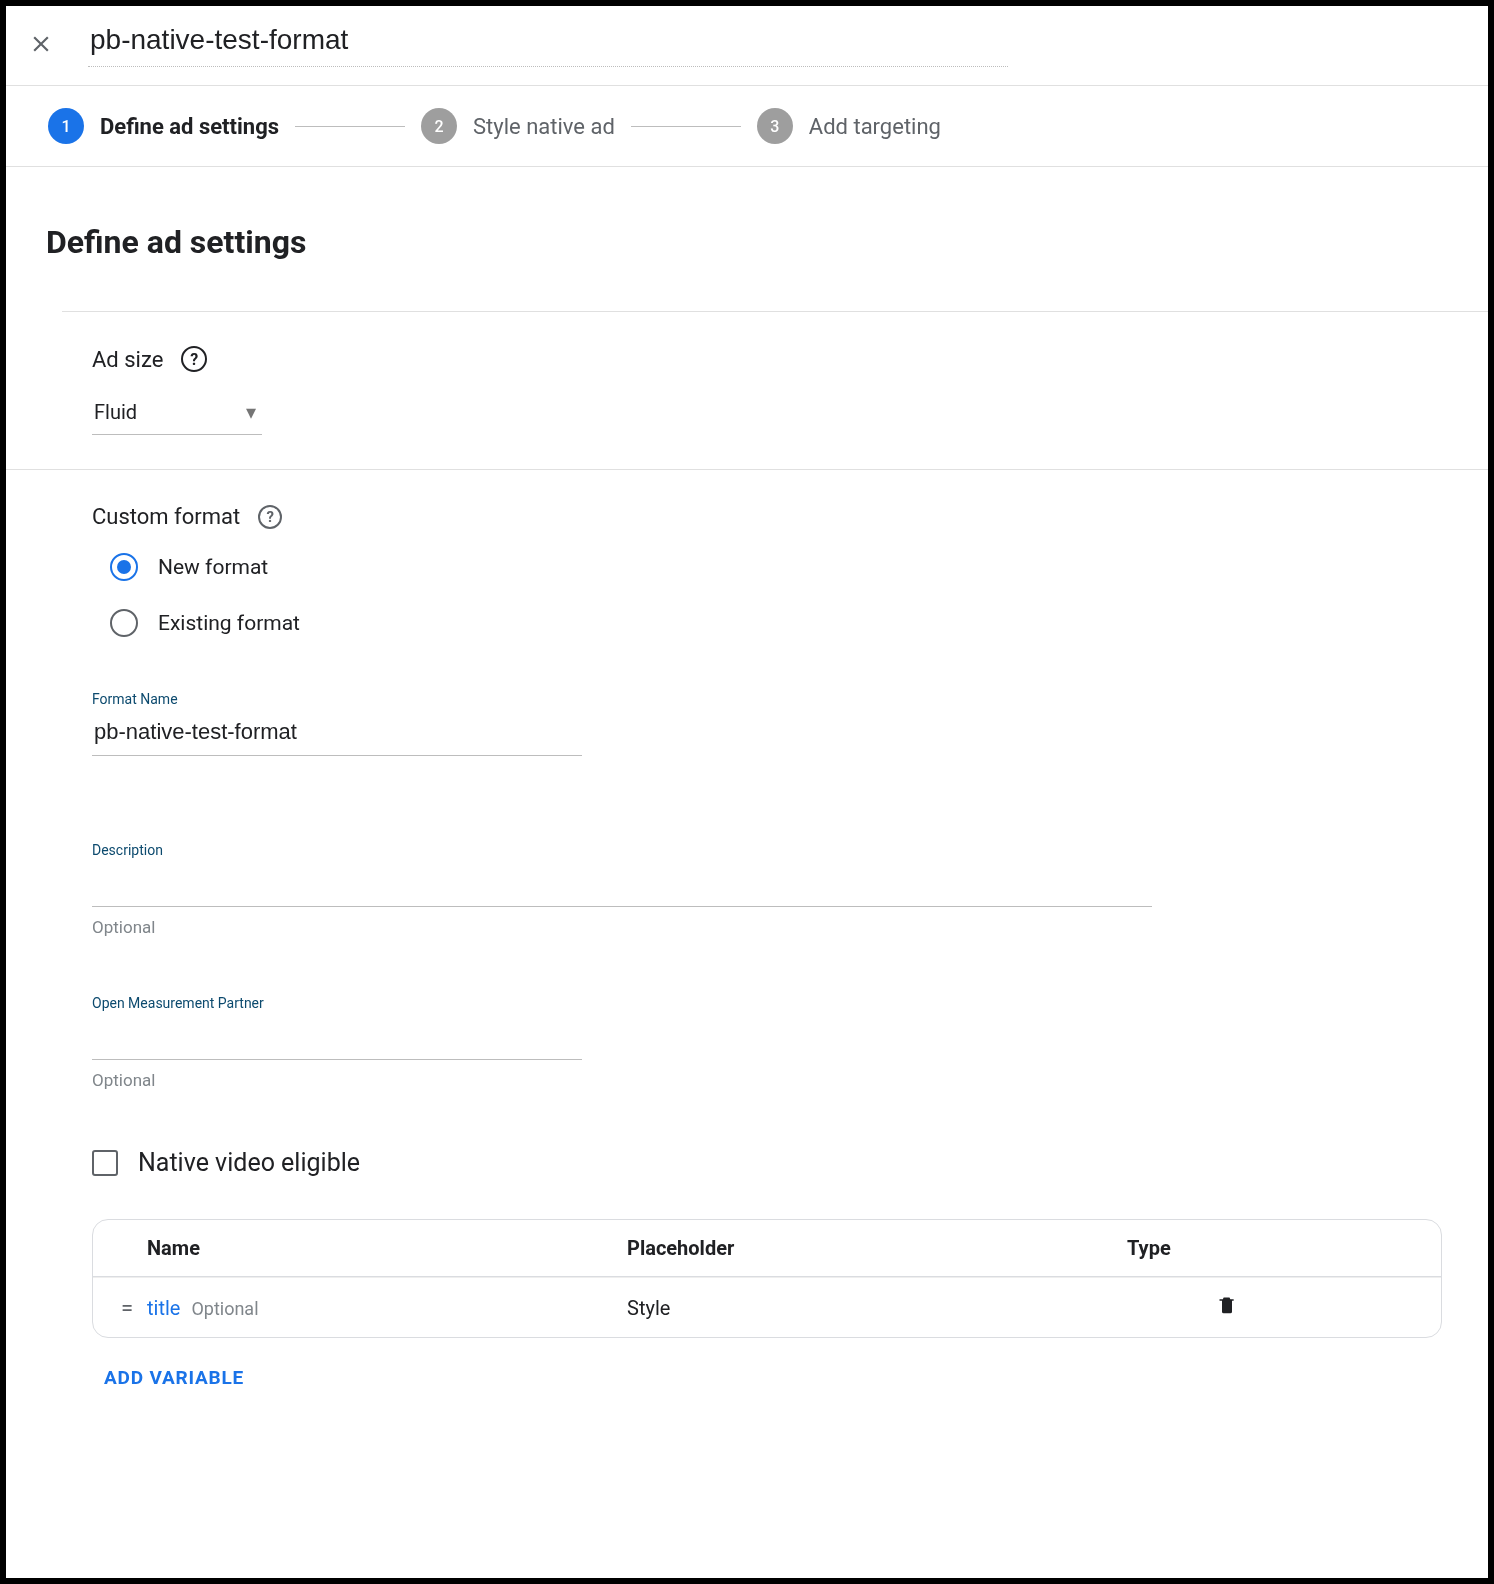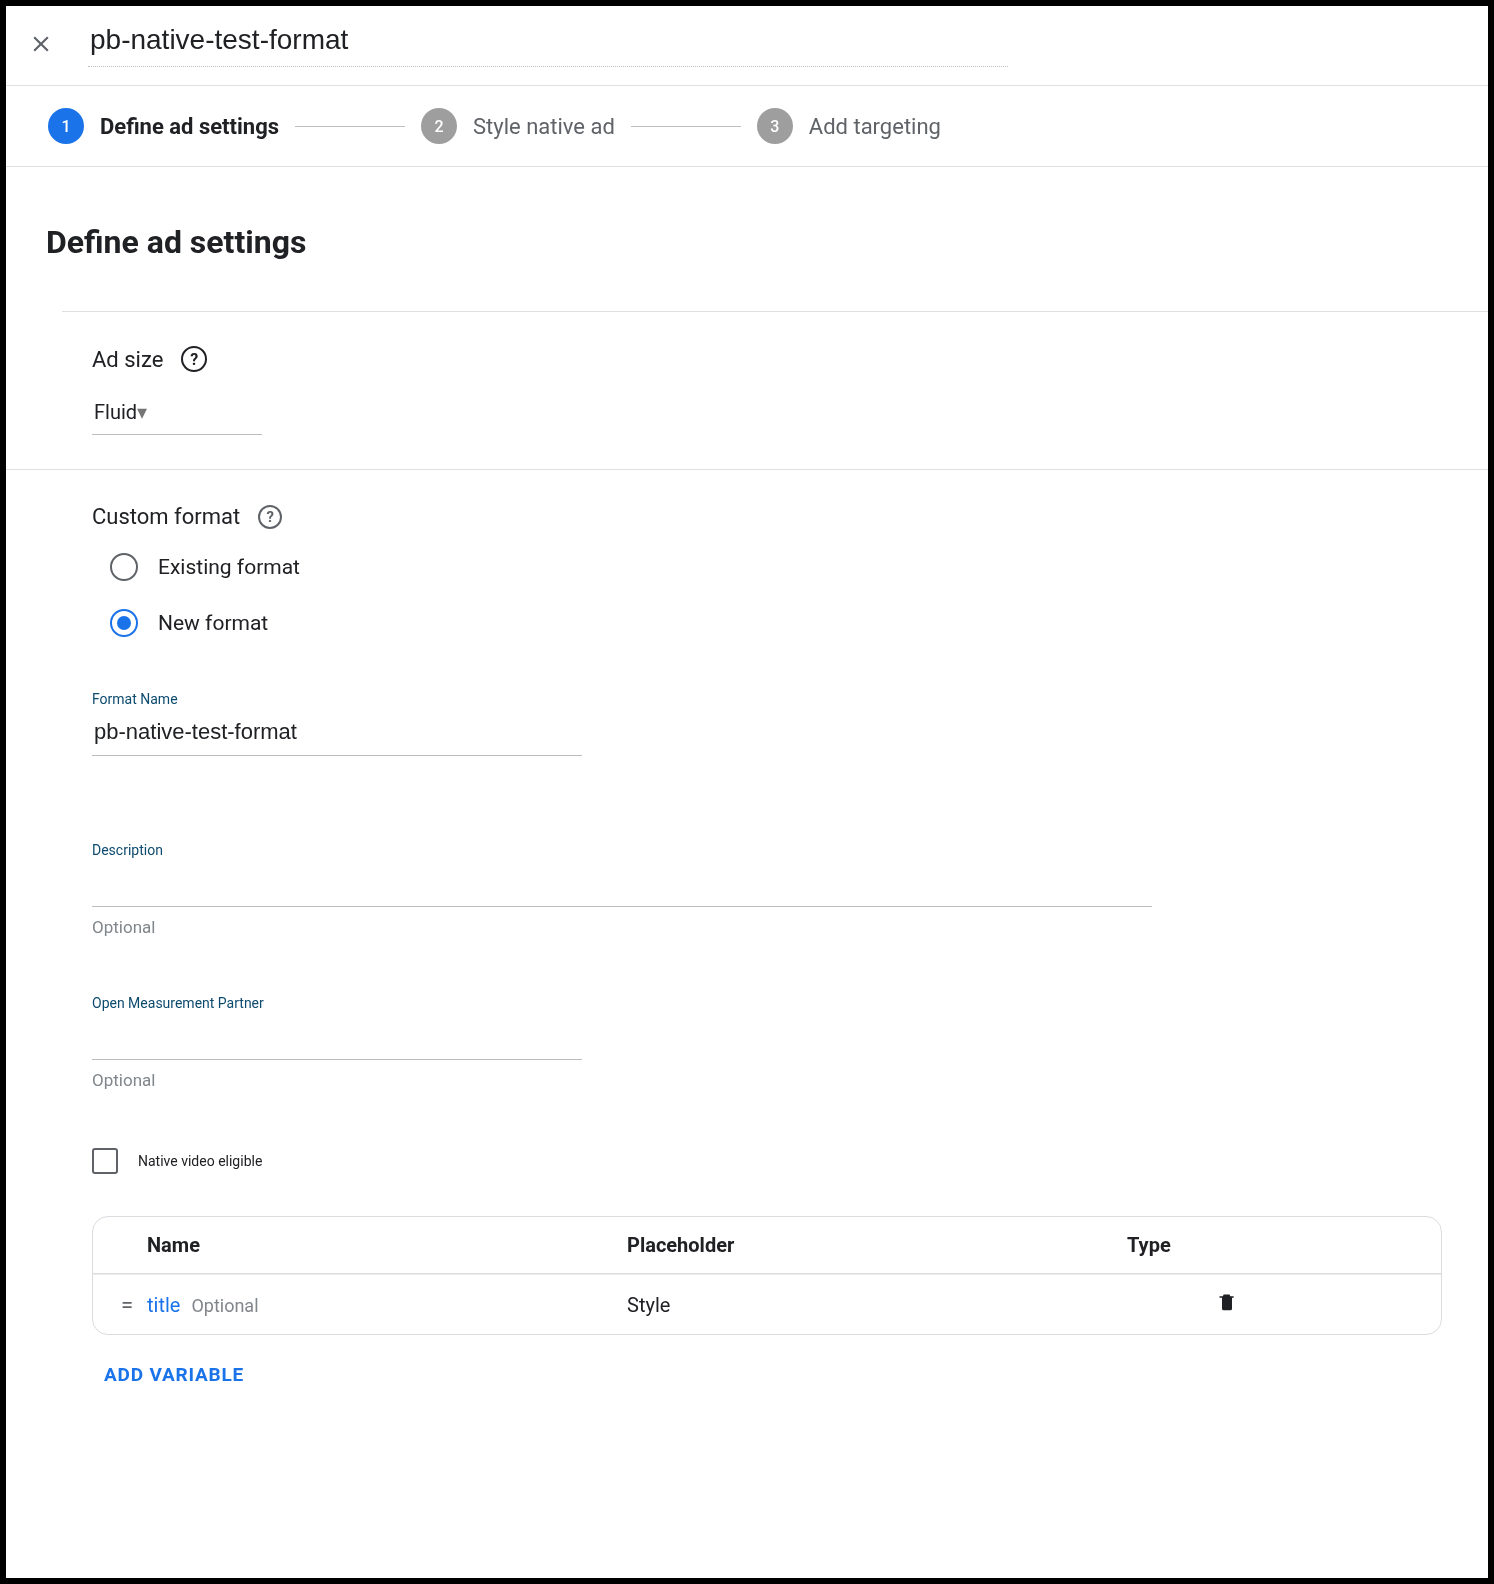--- a/index.html
+++ b/index.html
@@ -80,20 +80,21 @@
   }
   .help-icon.gray { border-color: #5f6368; color:#5f6368; width:24px; height:24px; font-size:15px;}
   .dropdown {
     margin-top: 24px;
     display: flex; align-items: center;
     width: 170px;
     border-bottom: 1px solid #bdbdbd;
     padding: 4px 6px 10px 2px;
     font-size: 20px;
     cursor: pointer;
+    justify-content: space-between;
   }
   .chevron { color: #757575; }
   .divider { border-top: 1px solid #e0e0e0; margin: 34px -46px 0 -86px; }
   .radio-group { margin: 24px 0 0 18px; display:flex; flex-direction:column; gap:28px;}
   .radio-row { display: flex; align-items: center; gap: 20px; font-size: 21px; cursor:pointer;}
   .radio {
     width: 28px; height: 28px; border: 2.5px solid #5f6368; border-radius: 50%;
     display: inline-flex; align-items: center; justify-content: center;
   }
   .radio.selected { border-color: #1a73e8; }
@@ -110,21 +111,21 @@
     border-bottom: 1px solid #bdbdbd;
     width: 490px;
     padding: 6px 2px 10px 2px;
     outline:none;
     color:#202124;
   }
   .tf-hint { font-size: 17px; color: #80868b; margin-top: 10px;}
   .tf-wide { width: 1060px; }
   .checkbox-row {
     display: flex; align-items: center; gap: 20px;
-    margin-top: 58px; font-size: 14px;
+    margin-top: 58px; font-size: 25px;
   }
   .checkbox {
     width: 26px; height: 26px; border: 2.5px solid #5f6368; border-radius: 3px;
     cursor:pointer;
   }
   
   .vars-table {
     margin-top: 42px;
     border: 1px solid #dadce0;
     border-radius: 16px;
@@ -198,26 +199,26 @@
 
   <div class="divider"></div>
 
   
   <div class="field-title" style="margin-top:34px">
     <span>Custom format</span>
     <span class="help-icon gray">?</span>
   </div>
   <div class="radio-group">
     <label class="radio-row">
+      <span class="radio selected"></span>
+      <span>New format</span>
+    </label>
+    <label class="radio-row">
       <span class="radio"></span>
       <span>Existing format</span>
-    </label>
-    <label class="radio-row">
-      <span class="radio selected"></span>
-      <span>New format</span>
     </label>
   </div>
 
   
   <div class="text-field">
     <div class="tf-label">Format Name</div>
     <input class="tf-input" value="pb-native-test-format" style="">
   </div>
 
   

